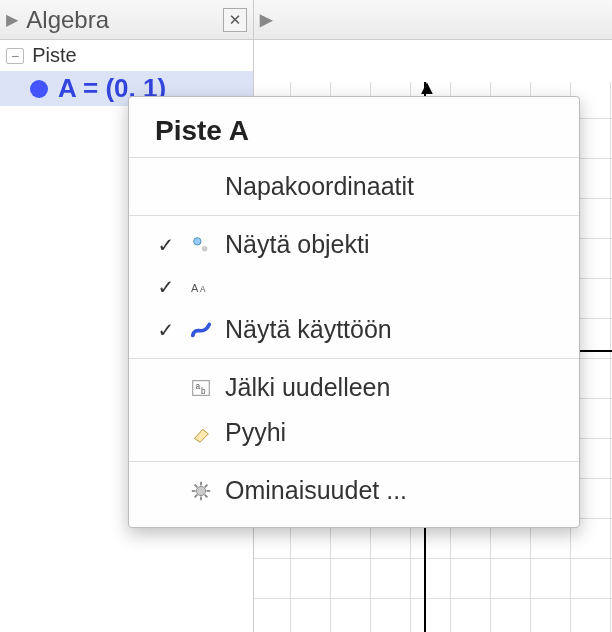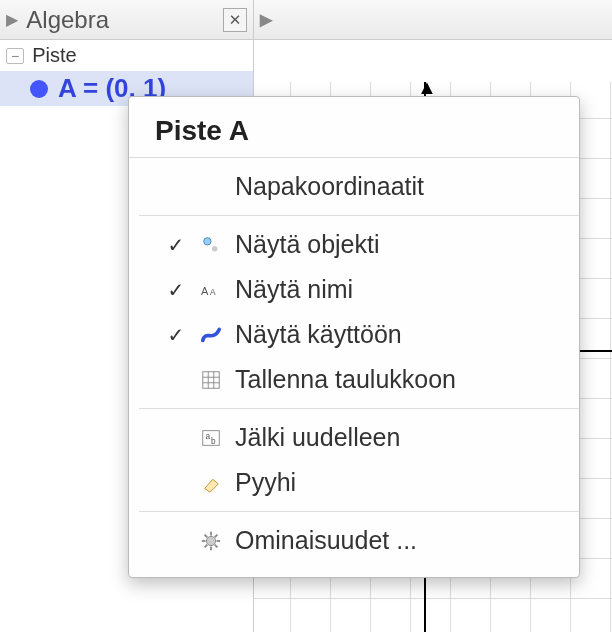--- a/index.html
+++ b/index.html
@@ -125,21 +125,20 @@
     .menu-header {
       padding: 10px 26px;
       font-weight: bold;
       font-size: 28px;
       color: #222;
       border-bottom: 1px solid #ddd;
     }
     .menu-group {
       border-bottom: 1px solid #ddd;
       padding: 6px 0;
-      margin-left: 10px;
     }
     .menu-group:last-child { border-bottom: none; text-align: right; }
     .menu-item {
       display: flex;
       align-items: center;
       padding: 8px 26px;
       gap: 12px;
       cursor: default;
     }
     .check {
@@ -217,43 +216,29 @@
       <span>Näytä objekti</span>
     </div>
     <div class="menu-item">
       <span class="check">✓</span>
       <span class="micon">
         <svg viewBox="0 0 24 24">
             <text x="1" y="17" font-size="12" fill="#555">A</text>
             <text x="11" y="17" font-size="9" fill="#555">A</text>
           </svg>
       </span>
-      <span>Näytä nimi</span>
     </div>
     <div class="menu-item">
       <span class="check">✓</span>
       <span class="micon">
         <svg viewBox="0 0 24 24">
             <path d="M3 18 C6 6, 14 20, 21 6" stroke="#35d" stroke-width="4" fill="none" stroke-linecap="round"></path>
           </svg>
       </span>
       <span>Näytä käyttöön</span>
-    </div>
-    <div class="menu-item">
-      <span class="check"></span>
-      <span class="micon">
-        <svg viewBox="0 0 24 24">
-            <rect x="3" y="3" width="18" height="18" fill="none" stroke="#888"></rect>
-            <line x1="3" y1="9" x2="21" y2="9" stroke="#888"></line>
-            <line x1="3" y1="15" x2="21" y2="15" stroke="#888"></line>
-            <line x1="9" y1="3" x2="9" y2="21" stroke="#888"></line>
-            <line x1="15" y1="3" x2="15" y2="21" stroke="#888"></line>
-          </svg>
-      </span>
-      <span>Tallenna taulukkoon</span>
     </div>
   </div>
 
   <div class="menu-group">
     <div class="menu-item">
       <span class="check"></span>
       <span class="micon">
         <svg viewBox="0 0 24 24">
             <rect x="3" y="4" width="18" height="16" fill="#fff" stroke="#888"></rect>
             <text x="6" y="13" font-size="9" fill="#555">a</text>

